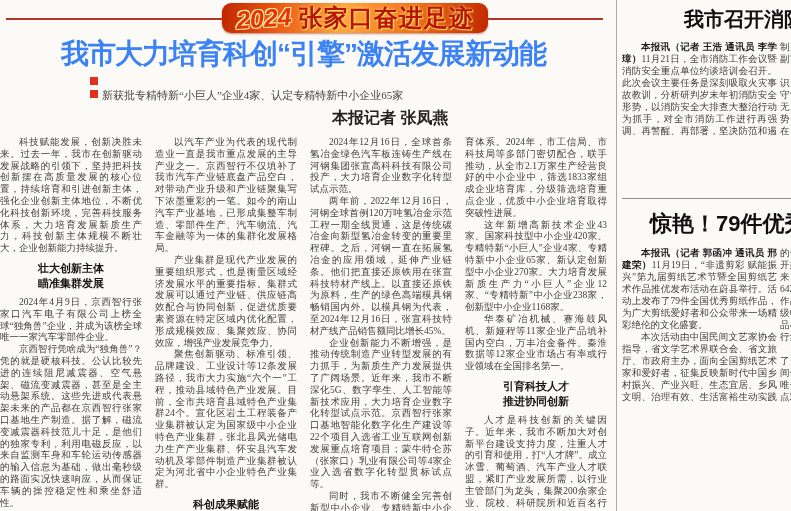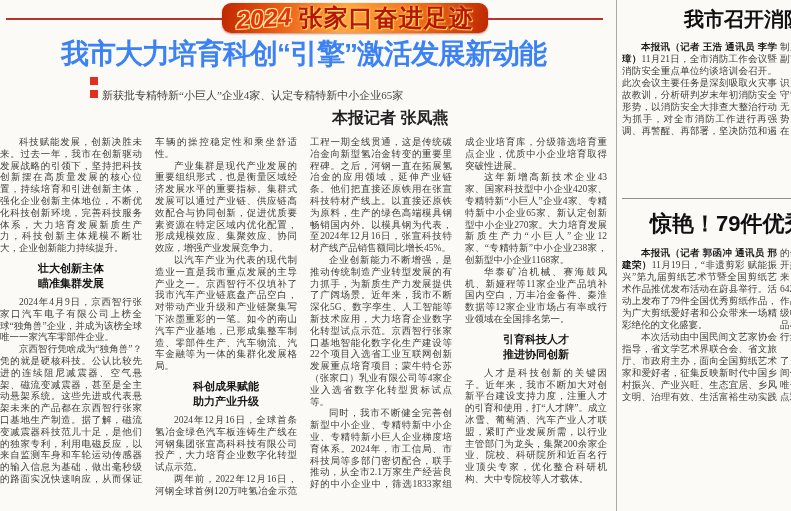--- a/index.html
+++ b/index.html
@@ -75,22 +75,23 @@
     </div>
 
     <div class="byline">本报记者 张凤燕</div>
 
     <div class="body-cols">
         <p class="para">科技赋能发展，创新决胜未来。过去一年，我市在创新驱动发展战略的引领下，坚持把科技创新摆在高质量发展的核心位置，持续培育和引进创新主体，强化企业创新主体地位，不断优化科技创新环境，完善科技服务体系，大力培育发展新质生产力，科技创新主体规模不断壮大，企业创新能力持续提升。</p>
         <div class="sec-head">壮大创新主体
 瞄准集群发展</div>
         <p class="para">2024年4月9日，京西智行张家口汽车电子有限公司上榜全球“独角兽”企业，并成为该榜全球唯一一家汽车零部件企业。</p>
         <p class="para">京西智行凭啥成为“独角兽”？凭的就是硬核科技。公认比较先进的连续阻尼减震器、空气悬架、磁流变减震器，甚至是全主动悬架系统。这些先进或代表悬架未来的产品都在京西智行张家口基地生产制造。据了解，磁流变减震器科技范儿十足，是他们的独家专利，利用电磁反应，以来自监测车身和车轮运动传感器的输入信息为基础，做出毫秒级的路面实况快速响应，从而保证车辆的操控稳定性和乘坐舒适性。</p>
+        <p class="para">以汽车产业为代表的现代制造业一直是我市重点发展的主导产业之一。京西智行不仅填补了我市汽车产业链底盘产品空白，对带动产业升级和产业链聚集写下浓墨重彩的一笔。如今的南山汽车产业基地，已形成集整车制造、零部件生产、汽车物流、汽车金融等为一体的集群化发展格局。</p>
         <p class="para">产业集群是现代产业发展的重要组织形式，也是衡量区域经济发展水平的重要指标。集群式发展可以通过产业链、供应链高效配合与协同创新，促进优质要素资源在特定区域内优化配置，形成规模效应、集聚效应、协同效应，增强产业发展竞争力。</p>
-        <p class="para">以汽车产业为代表的现代制造业一直是我市重点发展的主导产业之一。京西智行不仅填补了我市汽车产业链底盘产品空白，对带动产业升级和产业链聚集写下浓墨重彩的一笔。如今的南山汽车产业基地，已形成集整车制造、零部件生产、汽车物流、汽车金融等为一体的集群化发展格局。</p>
+        <p class="para">聚焦创新驱动、标准引领、品牌建设、工业设计等12条发展路径，我市大力实施“六个一”工程，推动县域特色产业发展。目前，全市共培育县域特色产业集群24个。宣化区岩土工程装备产业集群被认定为国家级中小企业特色产业集群，张北县风光储电力生产产业集群、怀安县汽车发动机及零部件制造产业集群被认定为河北省中小企业特色产业集群。</p>
         <div class="sec-head">科创成果赋能
 助力产业升级</div>
         <p class="para">2024年12月16日，全球首条氢冶金绿色汽车板连铸生产线在河钢集团张宣高科科技有限公司投产，大力培育企业数字化转型试点示范。</p>
         <p class="para">两年前，2022年12月16日，河钢全球首例120万吨氢冶金示范工程一期全线贯通，这是传统碳冶金向新型氢冶金转变的重要里程碑。之后，河钢一直在拓展氢冶金的应用领域，延伸产业链条。他们把直接还原铁用在张宣科技特材产线上。以直接还原铁为原料，生产的绿色高端模具钢畅销国内外。以模具钢为代表，至2024年12月16日，张宣科技特材产线产品销售额同比增长45%。</p>
         <p class="para">企业创新能力不断增强，是推动传统制造产业转型发展的有力抓手，为新质生产力发展提供了广阔场景。近年来，我市不断深化5G、数字孪生、人工智能等新技术应用，大力培育企业数字化转型试点示范。京西智行张家口基地智能化数字化生产建设等22个项目入选省工业互联网创新发展重点培育项目；蒙牛特仑苏（张家口）乳业有限公司等4家企业入选省数字化转型贯标试点等。</p>
         <p class="para">同时，我市不断健全完善创新型中小企业、专精特新中小企业、专精特新小巨人企业梯度培育体系。2024年，市工信局、市科技局等多部门密切配合，联手推动，从全市2.1万家生产经营良好的中小企业中，筛选1833家组成企业培育库，分级筛选培育重点企业，优质中小企业培育取得突破性进展。</p>
         <p class="para">这年新增高新技术企业43家、国家科技型中小企业420家、专精特新“小巨人”企业4家、专精特新中小企业65家、新认定创新型中小企业270家。大力培育发展新质生产力“小巨人”企业12家、“专精特新”中小企业238家，创新型中小企业1168家。</p>
         <p class="para">华泰矿冶机械、赛海鼓风机、新娅程等11家企业产品填补国内空白，万丰冶金备件、秦淮数据等12家企业市场占有率或行业领域在全国排名第一。</p>
         <div class="sec-head">引育科技人才
 推进协同创新</div>

